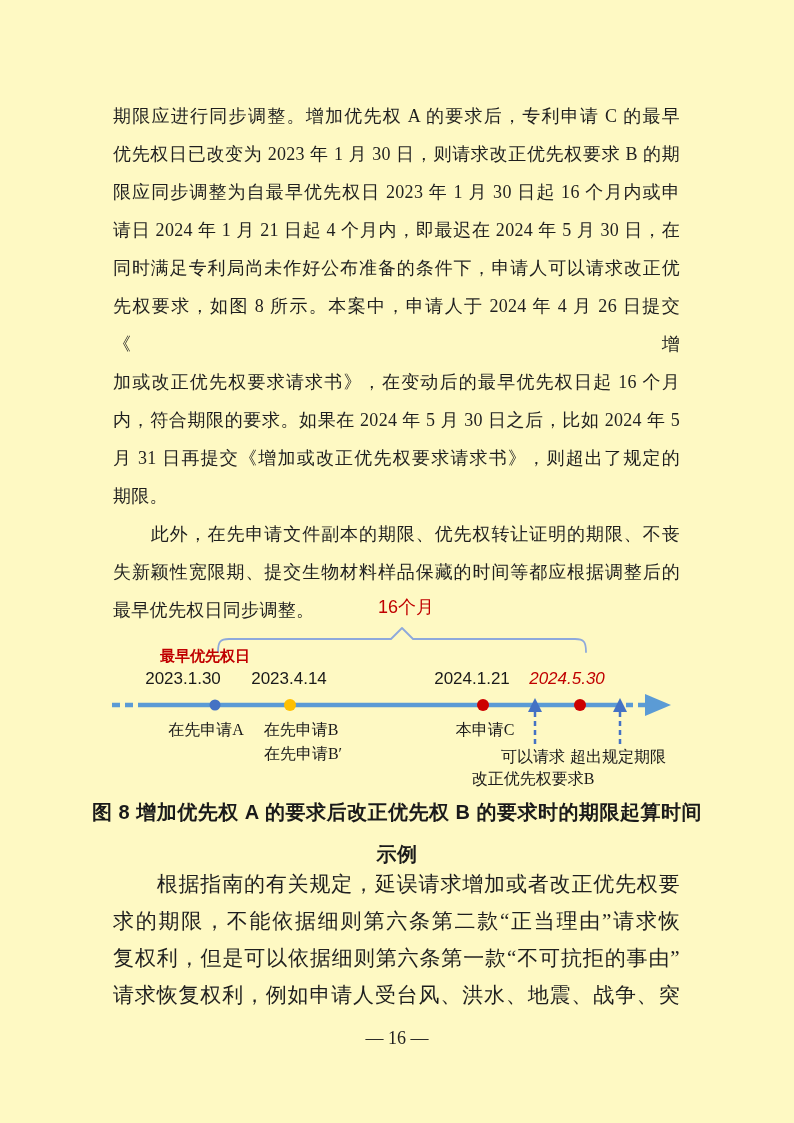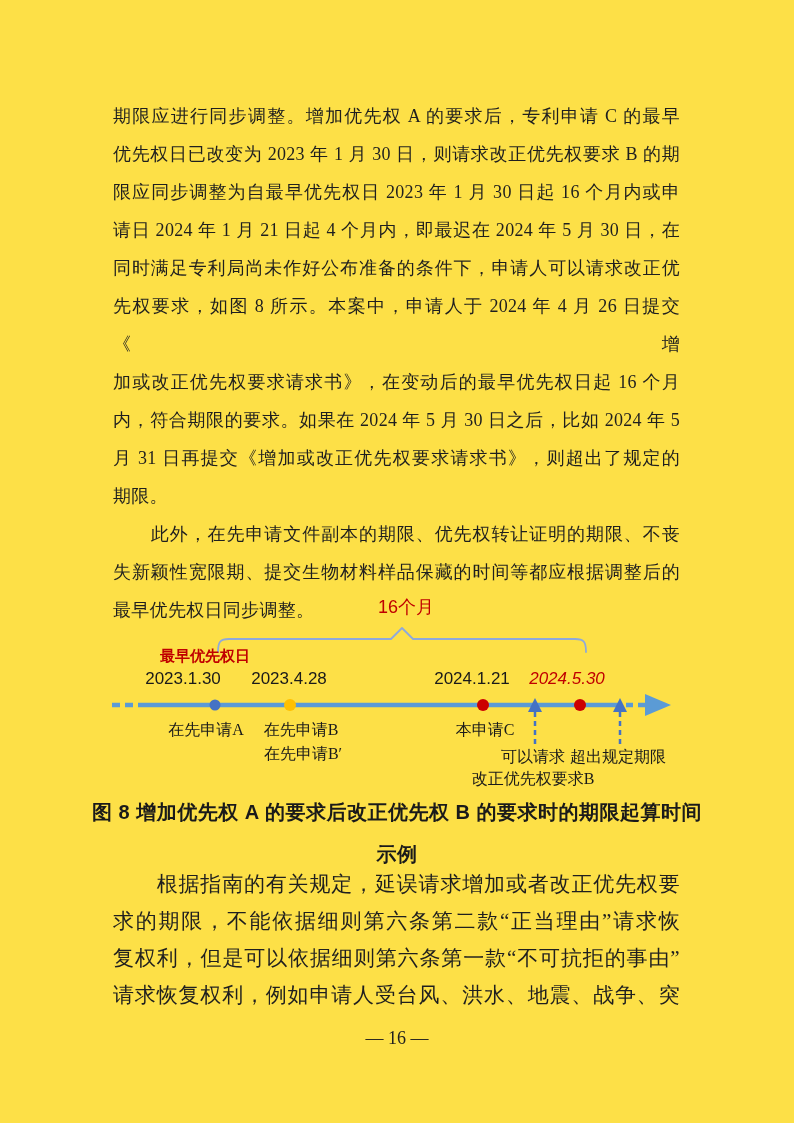--- a/index.html
+++ b/index.html
@@ -1,20 +1,20 @@
 <!DOCTYPE html>
 <html><head>
 <meta charset="utf-8">
 <style>
   html, body { margin: 0; padding: 0; background: #ffffff; }
   .page {
     position: relative;
     width: 794px;
     height: 1123px;
-    background: #fde047;
+    background: #fef9c3;
     overflow: hidden;
     font-family: "Liberation Serif", "DejaVu Serif", serif;
     color: #1f1f1f;
   }
 
   
   .text-block {
     position: absolute;
     left: 113px;
     width: 567px;
@@ -122,21 +122,21 @@
 
     <div class="abs duration-label">16个月</div>
 
     <svg class="abs brace-svg" width="386" height="38" viewBox="0 0 386 38">
       <path d="M 12 36 C 12 26 14 23 23 23 L 185 23 L 196 12 L 207 23 L 369 23 C 378 23 380 26 380 36" fill="none" stroke="#8EA9DB" stroke-width="1.8" stroke-linejoin="round" stroke-linecap="round"></path>
     </svg>
 
     <div class="abs earliest-label">最早优先权日</div>
 
     <div class="abs date-label date-0">2023.1.30</div>
-    <div class="abs date-label date-1">2023.4.28</div>
+    <div class="abs date-label date-1">2023.4.14</div>
     <div class="abs date-label date-2">2024.1.21</div>
     <div class="abs date-label date-3">2024.5.30</div>
 
     <svg class="abs timeline-svg" width="794" height="62" viewBox="0 0 794 62">
 
       <line x1="112" y1="15" x2="146" y2="15" stroke="#5B9BD5" stroke-width="4.5" stroke-dasharray="8 5"></line>
       <line x1="146" y1="15" x2="618" y2="15" stroke="#5B9BD5" stroke-width="4.5"></line>
       <line x1="626" y1="15" x2="647" y2="15" stroke="#5B9BD5" stroke-width="4.5" stroke-dasharray="7 5"></line>
       <polygon points="645,4 671,15 645,26" fill="#5B9BD5"></polygon>
 

